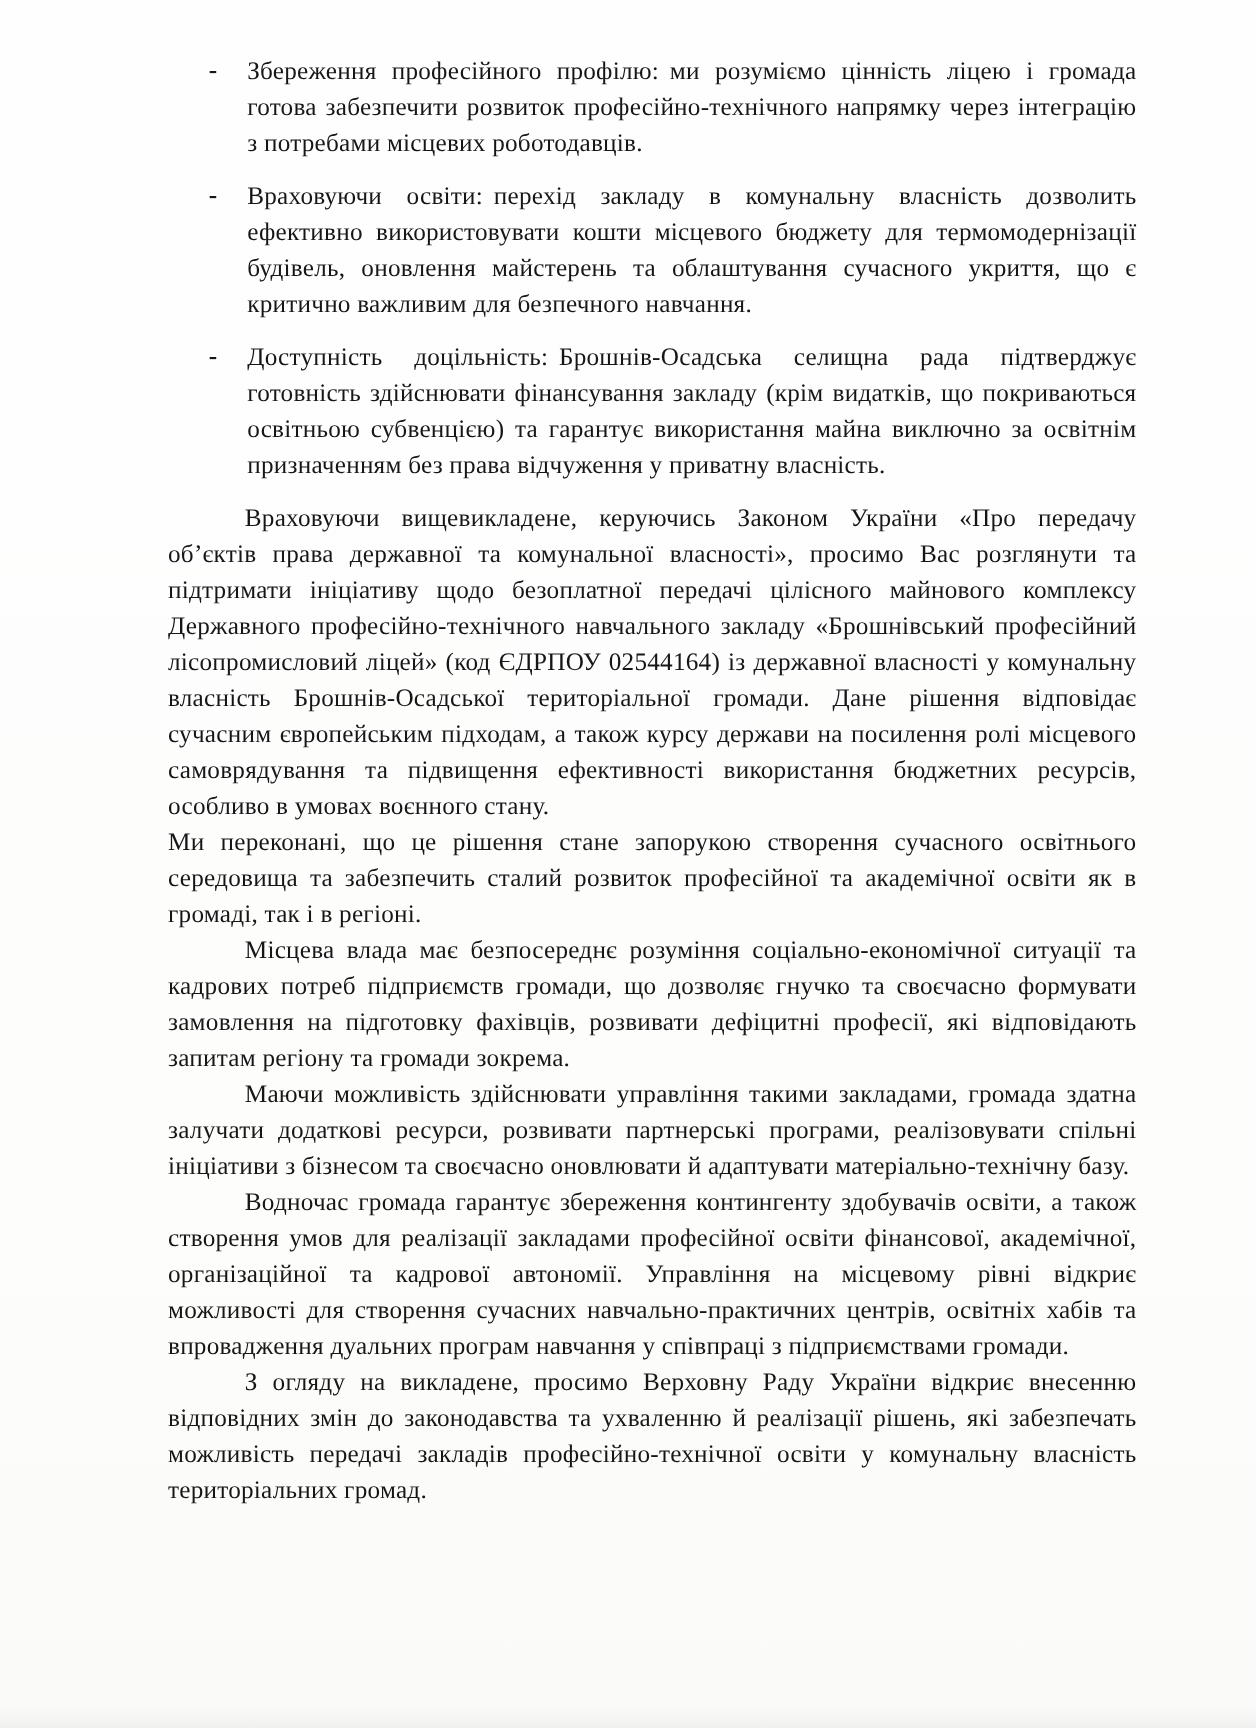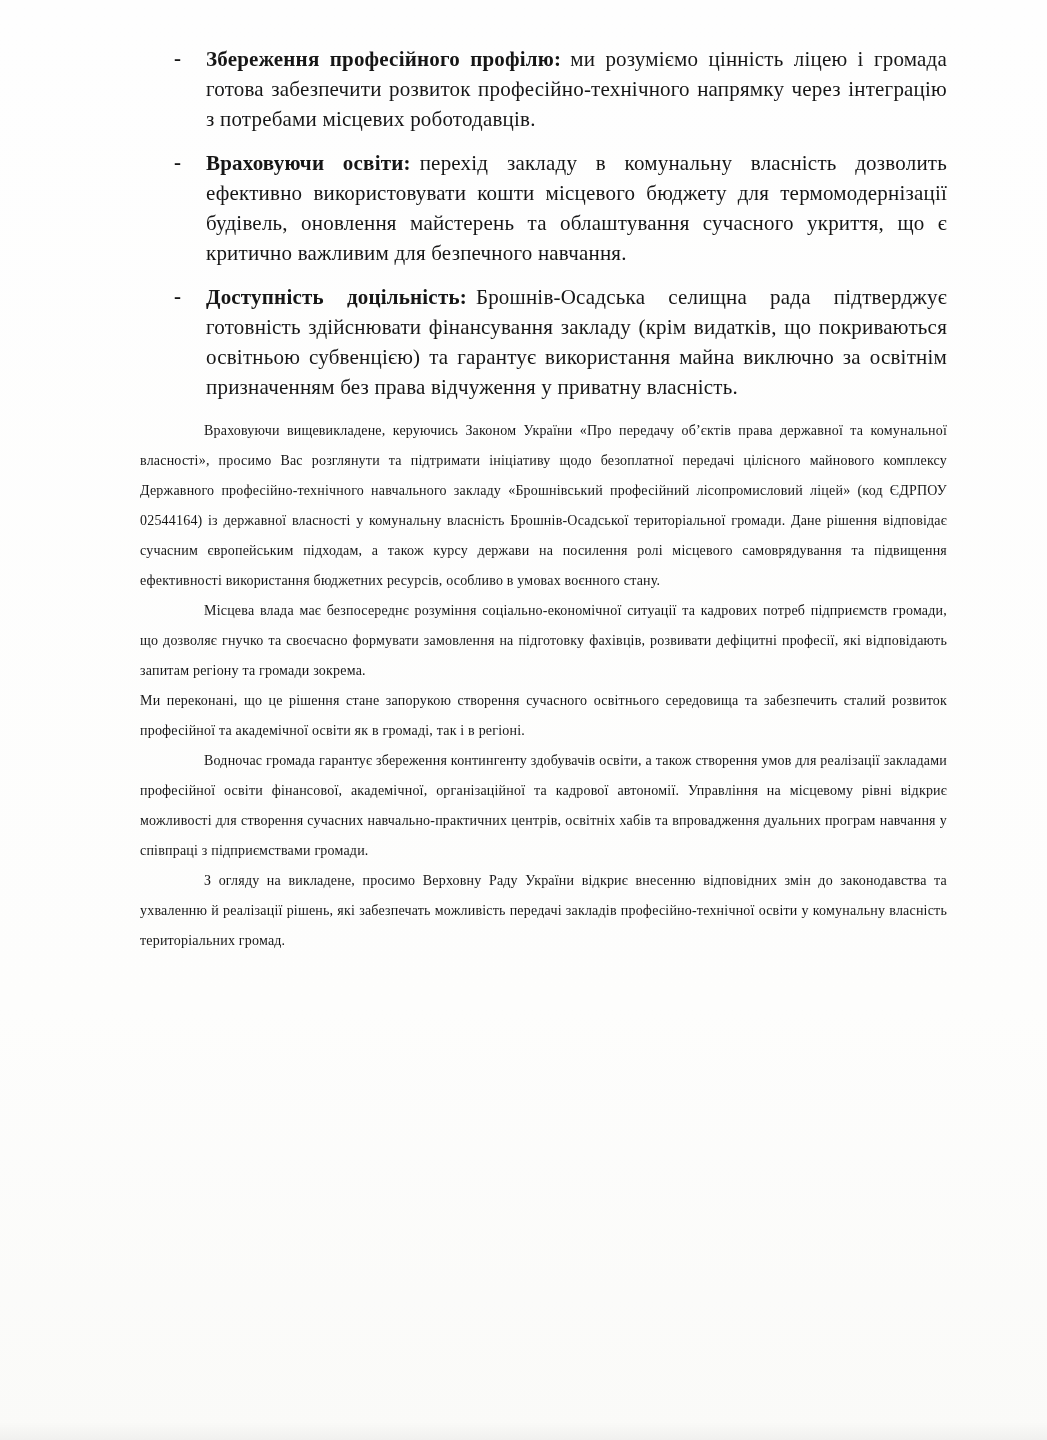--- a/index.html
+++ b/index.html
@@ -39,27 +39,27 @@
     letter-spacing: 0.2px;
   }
   .bullet + .bullet { margin-top: 14px; }
   .dash {
     position: absolute;
     left: 34px;
     top: -1px;
     font-weight: bold;
   }
   .lead {
-    font-weight: bold;
+    font-weight: normal;
     margin-right: 9px;
   }
   .para {
     margin: 0;
     text-align: justify;
-    font-size: 14px;
+    font-size: 21px;
     line-height: 30px;
     letter-spacing: 0.2px;
   }
   .para.indent { text-indent: 64px; }
   
   .scan-edge {
     position: absolute;
     left: 0; right: 0; bottom: 0;
     height: 18px;
     background: linear-gradient(180deg, rgba(0,0,0,0) 0%, rgba(0,0,0,0.04) 100%);
@@ -74,23 +74,24 @@
   <ul class="bullets">
     <li class="bullet"><span class="dash">-</span><span class="lead">Збереження професійного профілю:</span><span class="btext">ми розуміємо цінність ліцею і громада готова забезпечити розвиток професійно-технічного напрямку через інтеграцію з потребами місцевих роботодавців.</span></li>
 
     <li class="bullet"><span class="dash">-</span><span class="lead">Враховуючи освіти:</span><span class="btext">перехід закладу в комунальну власність дозволить ефективно використовувати кошти місцевого бюджету для термомодернізації будівель, оновлення майстерень та облаштування сучасного укриття, що є критично важливим для безпечного навчання.</span></li>
 
     <li class="bullet"><span class="dash">-</span><span class="lead">Доступність доцільність:</span><span class="btext">Брошнів-Осадська селищна рада підтверджує готовність здійснювати фінансування закладу (крім видатків, що покриваються освітньою субвенцією) та гарантує використання майна виключно за освітнім призначенням без права відчуження у приватну власність.</span></li>
   </ul>
 
   <p class="para indent">Враховуючи вищевикладене, керуючись Законом України «Про передачу об’єктів права державної та комунальної власності», просимо Вас розглянути та підтримати ініціативу щодо безоплатної передачі цілісного майнового комплексу Державного професійно-технічного навчального закладу «Брошнівський професійний лісопромисловий ліцей» (код ЄДРПОУ 02544164) із державної власності у комунальну власність Брошнів-Осадської територіальної громади. Дане рішення відповідає сучасним європейським підходам, а також курсу держави на посилення ролі місцевого самоврядування та підвищення ефективності використання бюджетних ресурсів, особливо в умовах воєнного стану.</p>
 
+  <p class="para">Ми переконані, що це рішення стане запорукою створення сучасного освітнього середовища та забезпечить сталий розвиток професійної та академічної освіти як в громаді, так і в регіоні.</p>
+
   <p class="para indent">Місцева влада має безпосереднє розуміння соціально-економічної ситуації та кадрових потреб підприємств громади, що дозволяє гнучко та своєчасно формувати замовлення на підготовку фахівців, розвивати дефіцитні професії, які відповідають запитам регіону та громади зокрема.</p>
 
-  <p class="para">Ми переконані, що це рішення стане запорукою створення сучасного освітнього середовища та забезпечить сталий розвиток професійної та академічної освіти як в громаді, так і в регіоні.</p>
-
+  <p class="para indent">Маючи можливість здійснювати управління такими закладами, громада здатна залучати додаткові ресурси, розвивати партнерські програми, реалізовувати спільні ініціативи з бізнесом та своєчасно оновлювати й адаптувати матеріально-технічну базу.</p>
 
   <p class="para indent">Водночас громада гарантує збереження контингенту здобувачів освіти, а також створення умов для реалізації закладами професійної освіти фінансової, академічної, організаційної та кадрової автономії. Управління на місцевому рівні відкриє можливості для створення сучасних навчально-практичних центрів, освітніх хабів та впровадження дуальних програм навчання у співпраці з підприємствами громади.</p>
 
   <p class="para indent">З огляду на викладене, просимо Верховну Раду України відкриє внесенню відповідних змін до законодавства та ухваленню й реалізації рішень, які забезпечать можливість передачі закладів професійно-технічної освіти у комунальну власність територіальних громад.</p>
 
   <div class="scan-edge"></div>
 </div>
 
 </body></html>

